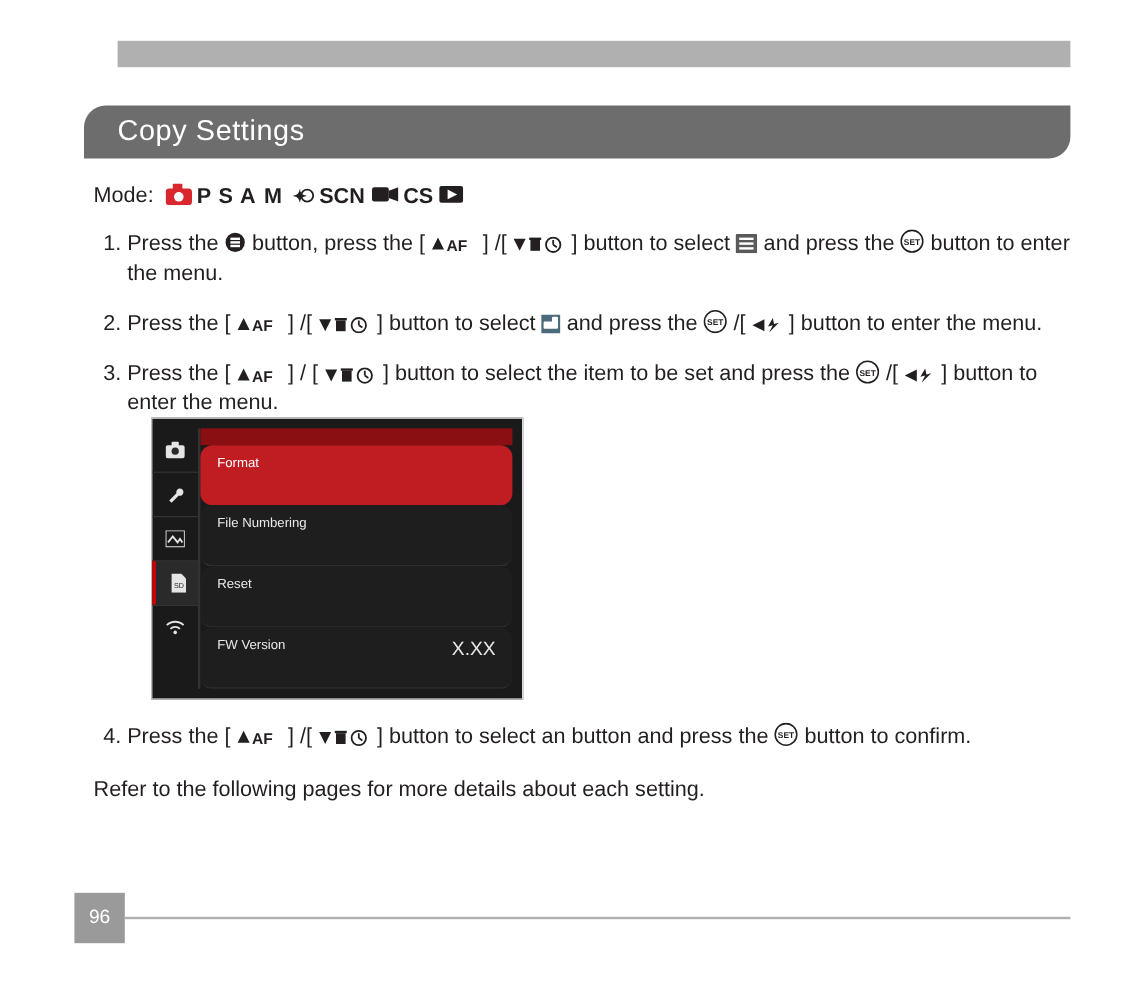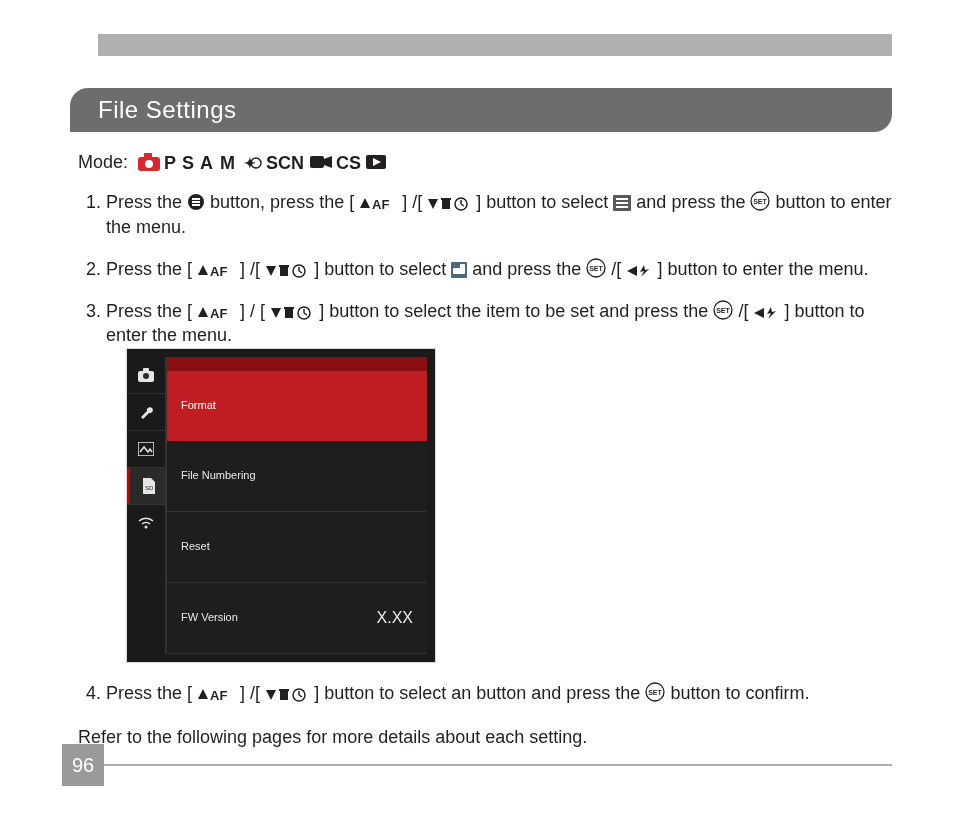--- a/index.html
+++ b/index.html
@@ -73,60 +73,61 @@
     border-left:3px solid #c00;
   }
   .scr-list{
     flex:1;
   }
   .scr-top{
     height:14px;background:#8a0f12;
   }
   .scr-row{
     height:34px;
-    display:flex;align-items:center;
-    padding:18px 14px;
+    display:flex;align-items:flex-start;
+    padding:8px 14px;
     font-size:11px;
     color:#e9e9e9;
     background:#1e1e1e;
     border-bottom:1px solid #333;
     justify-content:space-between;
+    border-radius:10px;
   }
   .scr-row.sel{
     background:#c01d23;
     color:#fff;
     border:none;
   }
   .scr-row .val{font-size:16px;color:#e9e9e9;}
   .closing{margin-top:17px;}
   .footer{
     position:absolute;
     left:62px;right:62px;bottom:32px;
     display:flex;align-items:center;
   }
   .pagebox{
     width:42px;height:42px;
     background:#9a9a9a;color:#fff;
     display:flex;align-items:center;justify-content:center;
-    font-size:20px;
+    font-size:16px;
   }
   .rule{
     flex:1;height:2px;background:#b0b0b0;margin-left:0;
   }
   
   .ic{display:inline-block;vertical-align:-3px;}
 </style>
 </head>
 <body>
 <div class="page">
 
   <div class="top-bar"></div>
 
   <div class="header">
-    <span class="title">File Settings</span>
+    <span class="title">Copy Settings</span>
   </div>
 
   <div class="content">
 
     <div class="mode-row">
       <span class="lbl">Mode:</span>
 
       <svg class="ic" width="22" height="18">
           <rect x="0" y="4" width="22" height="14" rx="3" fill="#d9272e"></rect>
           <rect x="6" y="0" width="8" height="6" rx="1" fill="#d9272e"></rect>

